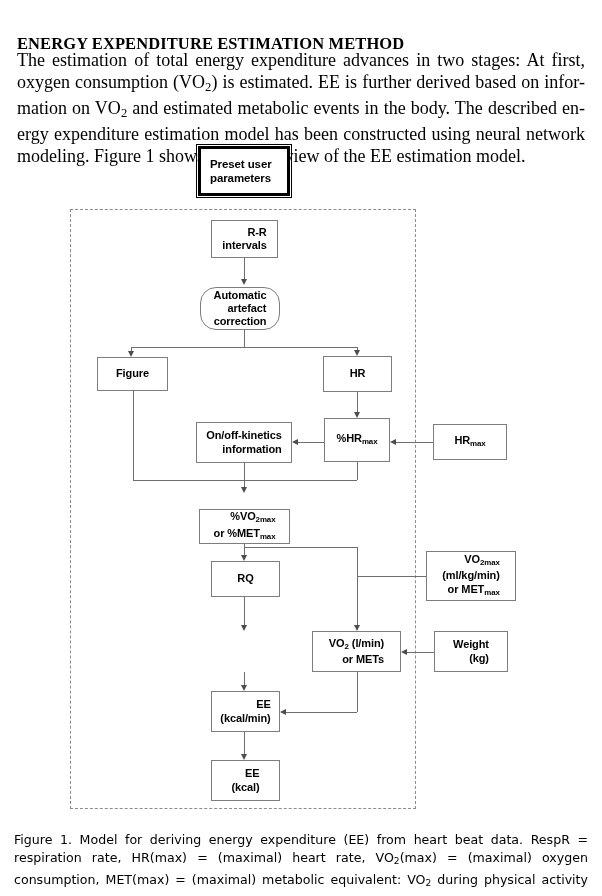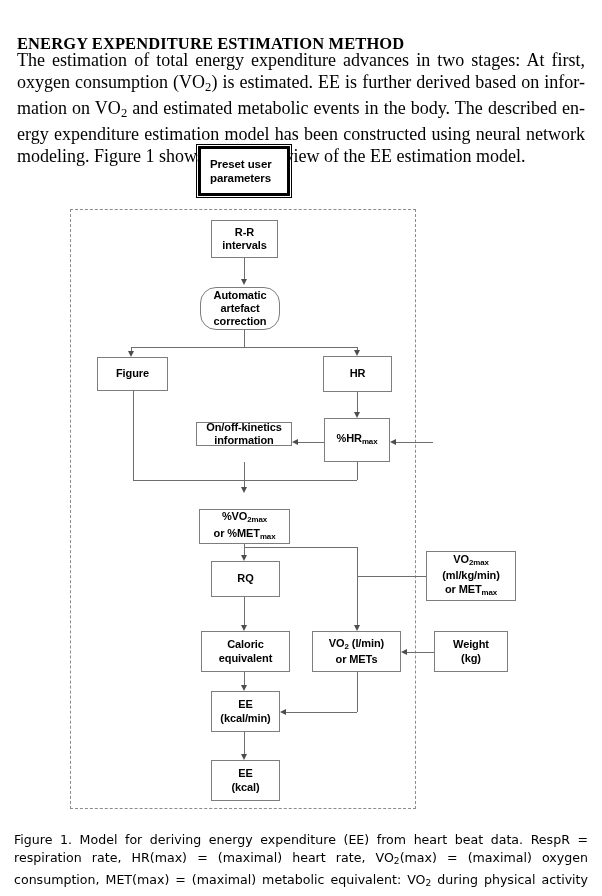--- a/index.html
+++ b/index.html
@@ -67,21 +67,21 @@
     border: 1px solid #7d7d7d;
     background: #ffffff;
     font-family: "Liberation Sans", "DejaVu Sans", sans-serif;
     font-weight: bold;
     font-size: 11px;
     line-height: 13.2px;
     color: #000;
     display: flex;
     align-items: center;
     justify-content: center;
-    text-align: center;
+    text-align: right;
     letter-spacing: -0.1px;
     z-index: 3;
   }
   .node .lbl { display: block; padding: 0 2px; }
   .node sub { font-size: 72%; vertical-align: -0.25em; font-weight: bold; }
 
   
   .node.preset {
     border: 3px solid #000;
     outline: 1px solid #000;
@@ -157,44 +157,44 @@
     </div>
 
     <div class="node" style="left:97px; top:222px; width:71px; height:34px;">
       <span class="lbl">Figure</span>
     </div>
 
     <div class="node" style="left:323px; top:221px; width:69px; height:36px;">
       <span class="lbl">HR</span>
     </div>
 
-    <div class="node" style="left:196px; top:287px; width:96px; height:24px;">
+    <div class="node" style="left:196px; top:287px; width:96px; height:41px;">
       <span class="lbl">On/off-kinetics<br>information</span>
     </div>
 
     <div class="node" style="left:324px; top:283px; width:66px; height:44px;">
       <span class="lbl">%HR<sub>max</sub></span>
     </div>
 
+    <div class="node" style="left:433px; top:289px; width:74px; height:36px;">
+      <span class="lbl">HR<sub>max</sub></span>
+    </div>
 
     <div class="node" style="left:199px; top:358px; width:91px; height:35px;margin-top:16px;">
       <span class="lbl">%VO<sub>2max</sub><br>or %MET<sub>max</sub></span>
     </div>
 
     <div class="node" style="left:211px; top:426px; width:69px; height:36px;">
       <span class="lbl">RQ</span>
     </div>
 
     <div class="node" style="left:426px; top:416px; width:90px; height:50px;">
       <span class="lbl">VO<sub>2max</sub><br>(ml/kg/min)<br>or MET<sub>max</sub></span>
     </div>
 
-    <div class="node" style="left:201px; top:496px; width:89px; height:41px;">
-      <span class="lbl">Caloric<br>equivalent</span>
-    </div>
 
     <div class="node" style="left:312px; top:496px; width:89px; height:41px;">
       <span class="lbl">VO<sub>2</sub> (l/min)<br>or METs</span>
     </div>
 
     <div class="node" style="left:434px; top:496px; width:74px; height:41px;">
       <span class="lbl">Weight<br>(kg)</span>
     </div>
 
     <div class="node" style="left:211px; top:556px; width:69px; height:41px;">

